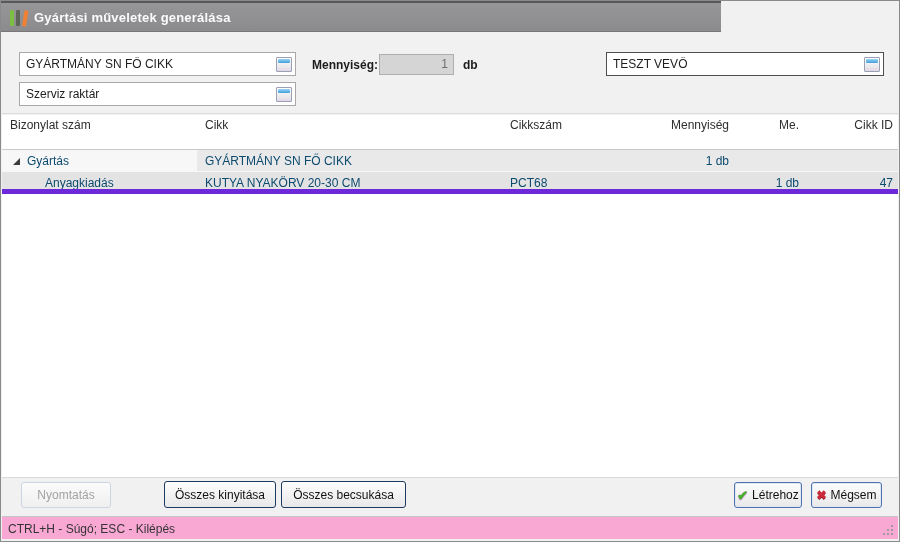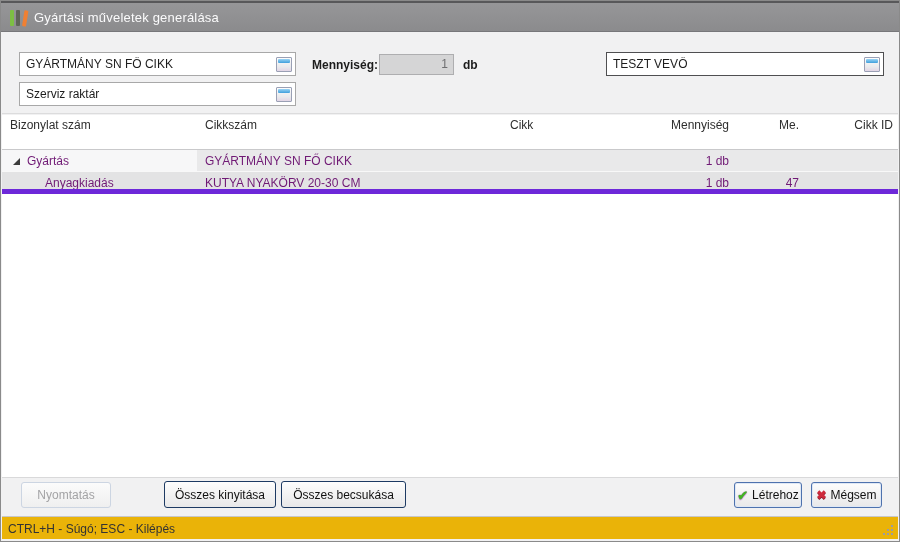--- a/index.html
+++ b/index.html
@@ -2,24 +2,24 @@
 <html><head>
 <meta charset="utf-8">
 <style>
   * { margin:0; padding:0; box-sizing:border-box; }
   html,body { width:900px; height:542px; overflow:hidden; background:#fff;
               font-family:"Liberation Sans", sans-serif; }
   .window { position:absolute; inset:0; width:900px; height:542px;
             border:1px solid #8a8a8a; background:#f1f1f2; }
 
   
-  .titlebar { position:absolute; left:0; top:0; width:898px; height:31px;
+  .titlebar { position:absolute; left:0; top:0; width:720px; height:31px;
               background:linear-gradient(#969698,#8b8b8d);
               border-top:2px solid #58585a; border-bottom:1px solid #77777a;
-              display:flex; align-items:center; }
+              display:flex; align-items:center;font-weight:bold; }
   .app-icon { display:inline-flex; align-items:flex-end; margin:0 8px 0 9px; height:17px; }
   .app-icon i { display:inline-block; width:4px; border-radius:1px; }
   .bar-green  { height:16px; background:#7dbf43; margin-right:2px; }
   .bar-gray   { height:16px; background:#5f6458; margin-right:2px; }
   .bar-orange { height:16px; background:#f08033; transform:rotate(9deg); transform-origin:bottom left; }
   .title-text { color:#fbfbfc; font-size:13px; letter-spacing:.2px; }
 
   
   .form-panel { position:absolute; left:1px; top:33px; width:896px; height:80px;
                 background:#f1f1f2; border-bottom:1px solid #dcdcdd; }
@@ -43,21 +43,21 @@
                font-size:12px; text-align:right; line-height:19px; padding-right:5px; }
 
   
   .grid-area { position:absolute; left:1px; top:114px; width:896px; height:363px;
                background:#fff; border-bottom:1px solid #d9d9da; }
   .grid-row { display:grid; grid-template-columns:195px 305px 140px 92px 70px 94px; }
   .hdr { height:35px; border-bottom:1px solid #c9c9cb; background:#fff; }
   .hdr .c { font-size:12px; color:#2e2e2e; line-height:21px; }
   .c { padding-left:8px; white-space:nowrap; overflow:hidden; }
   .c.right { text-align:right; padding-left:0; padding-right:5px; }
-  .trow { height:22px; font-size:12px; color:#701a75; }
+  .trow { height:22px; font-size:12px; color:#0c4a6e; }
   .trow .c { line-height:22px; }
   .row-0 { background:#e9e9ea; border-bottom:1px solid #f8f8f8; }
   .row-0 .cell-first { background:#f7f7f8; }
   .row-1 { background:#e3e3e4; border-bottom:5px solid #6d28d9; }
   .cell-first { position:relative; }
   .indent-1 { padding-left:25px; }
   .indent-2 { padding-left:43px; }
   .expander { position:absolute; left:11px; top:8px; width:0; height:0;
               border-left:7px solid transparent; border-bottom:7px solid #3c3c3c; cursor:pointer; }
 
@@ -73,21 +73,21 @@
                 box-shadow:inset 0 0 0 1px #dfe8f5; }
   .btn-cancel { left:810px; top:481px; width:71px; border:1px solid #4e72ae;
                 box-shadow:inset 0 0 0 1px #dfe8f5; }
   .ico-check { color:#43b324; font-weight:bold; font-size:13px; margin-right:4px;
                text-shadow:0 0 1px #b06cc4, 0 1px 1px #c98fd6; }
   .ico-x { color:#cf2a3c; font-weight:bold; font-size:12px; margin-right:4px;
            text-shadow:0 1px 0 #8e1d2b; }
 
   
   .statusbar { position:absolute; left:1px; top:515px; width:896px; height:23px;
-               background:#eab308; border-top:1px solid #c7c7c9; }
+               background:#f9a8d4; border-top:1px solid #c7c7c9; }
   .status-text { font-size:12px; color:#333; line-height:24px; padding-left:6px; }
   .grip { position:absolute; right:5px; bottom:4px; width:2px; height:2px; background:#9c9ca0;
           box-shadow: -4px 0 0 #9c9ca0, -8px 0 0 #9c9ca0,
                        0 -4px 0 #9c9ca0, -4px -4px 0 #9c9ca0,
                        0 -8px 0 #9c9ca0; cursor:nwse-resize; }
 </style>
 </head>
 <body>
 
 <div class="window">
@@ -115,42 +115,43 @@
     <span class="lbl lbl-unit">db</span>
     <div class="lookup-field f-customer">
       <span class="lf-text">TESZT VEVŐ</span>
       <span class="win-icon"></span>
     </div>
   </div>
 
   <div class="grid-area">
     <div class="grid-row hdr">
       <div class="c">Bizonylat szám</div>
+      <div class="c">Cikk</div>
       <div class="c">Cikkszám</div>
-      <div class="c">Cikk</div>
       <div class="c right">Mennyiség</div>
       <div class="c right">Me.</div>
       <div class="c right">Cikk ID</div>
     </div>
 
     <div class="grid-row trow row-0">
       <div class="c cell-first indent-1">
         <span class="expander"></span>
         <span>Gyártás</span>
       </div>
       <div class="c">GYÁRTMÁNY SN FŐ CIKK</div>
       <div class="c right"></div>
       <div class="c right">1 db</div>
     </div>
 
     <div class="grid-row trow row-1">
       <div class="c cell-first indent-2">
         <span>Anyagkiadás</span>
       </div>
       <div class="c">KUTYA NYAKÖRV 20-30 CM</div>
+      <div class="c">PCT68</div>
       <div class="c right"></div>
       <div class="c right">1 db</div>
       <div class="c right">47</div>
     </div>
   </div>
 
   <div class="btn btn-print">Nyomtatás</div>
   <div class="btn btn-expand">Összes kinyitása</div>
   <div class="btn btn-collapse">Összes becsukása</div>
   <div class="btn btn-create">

